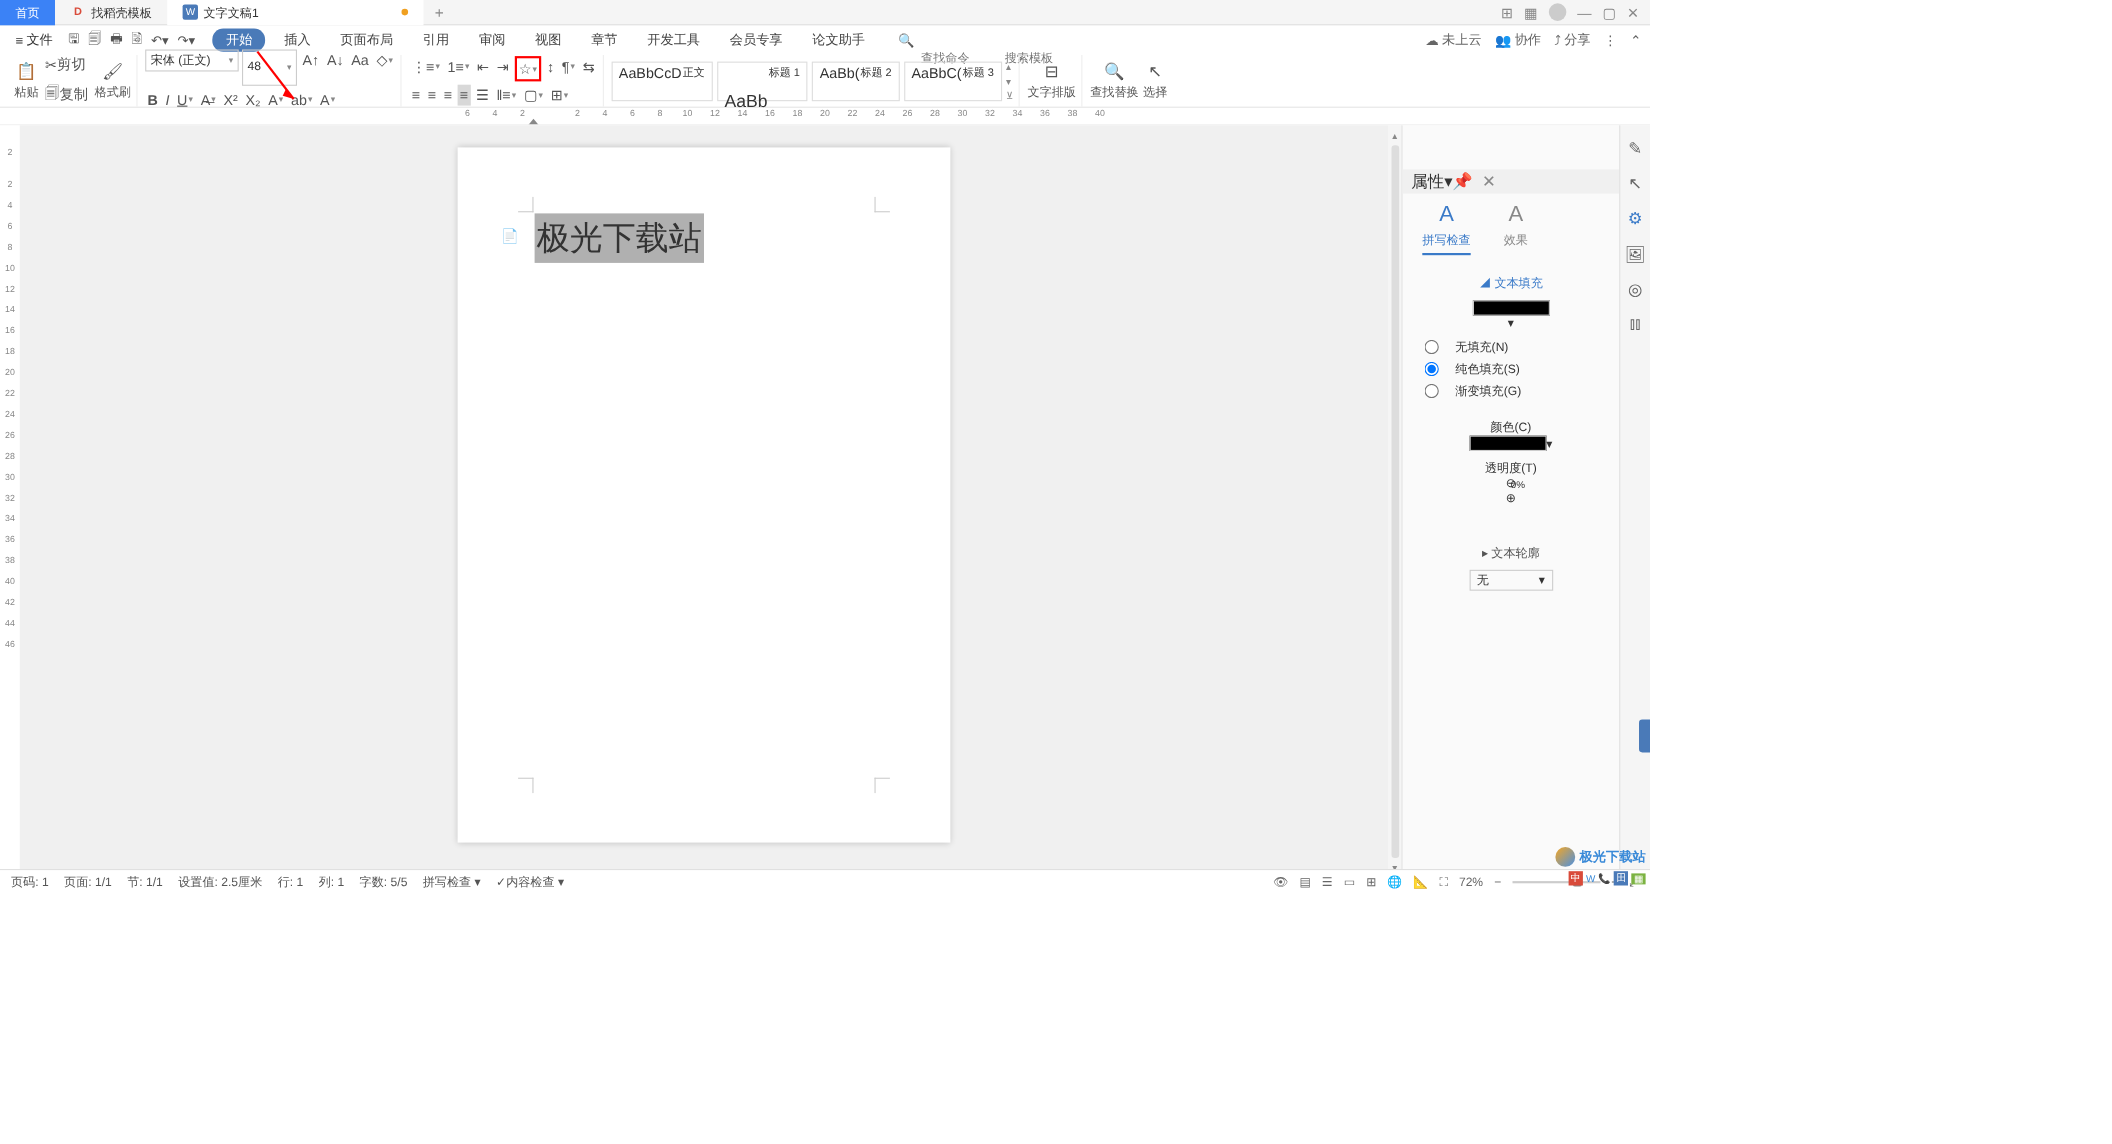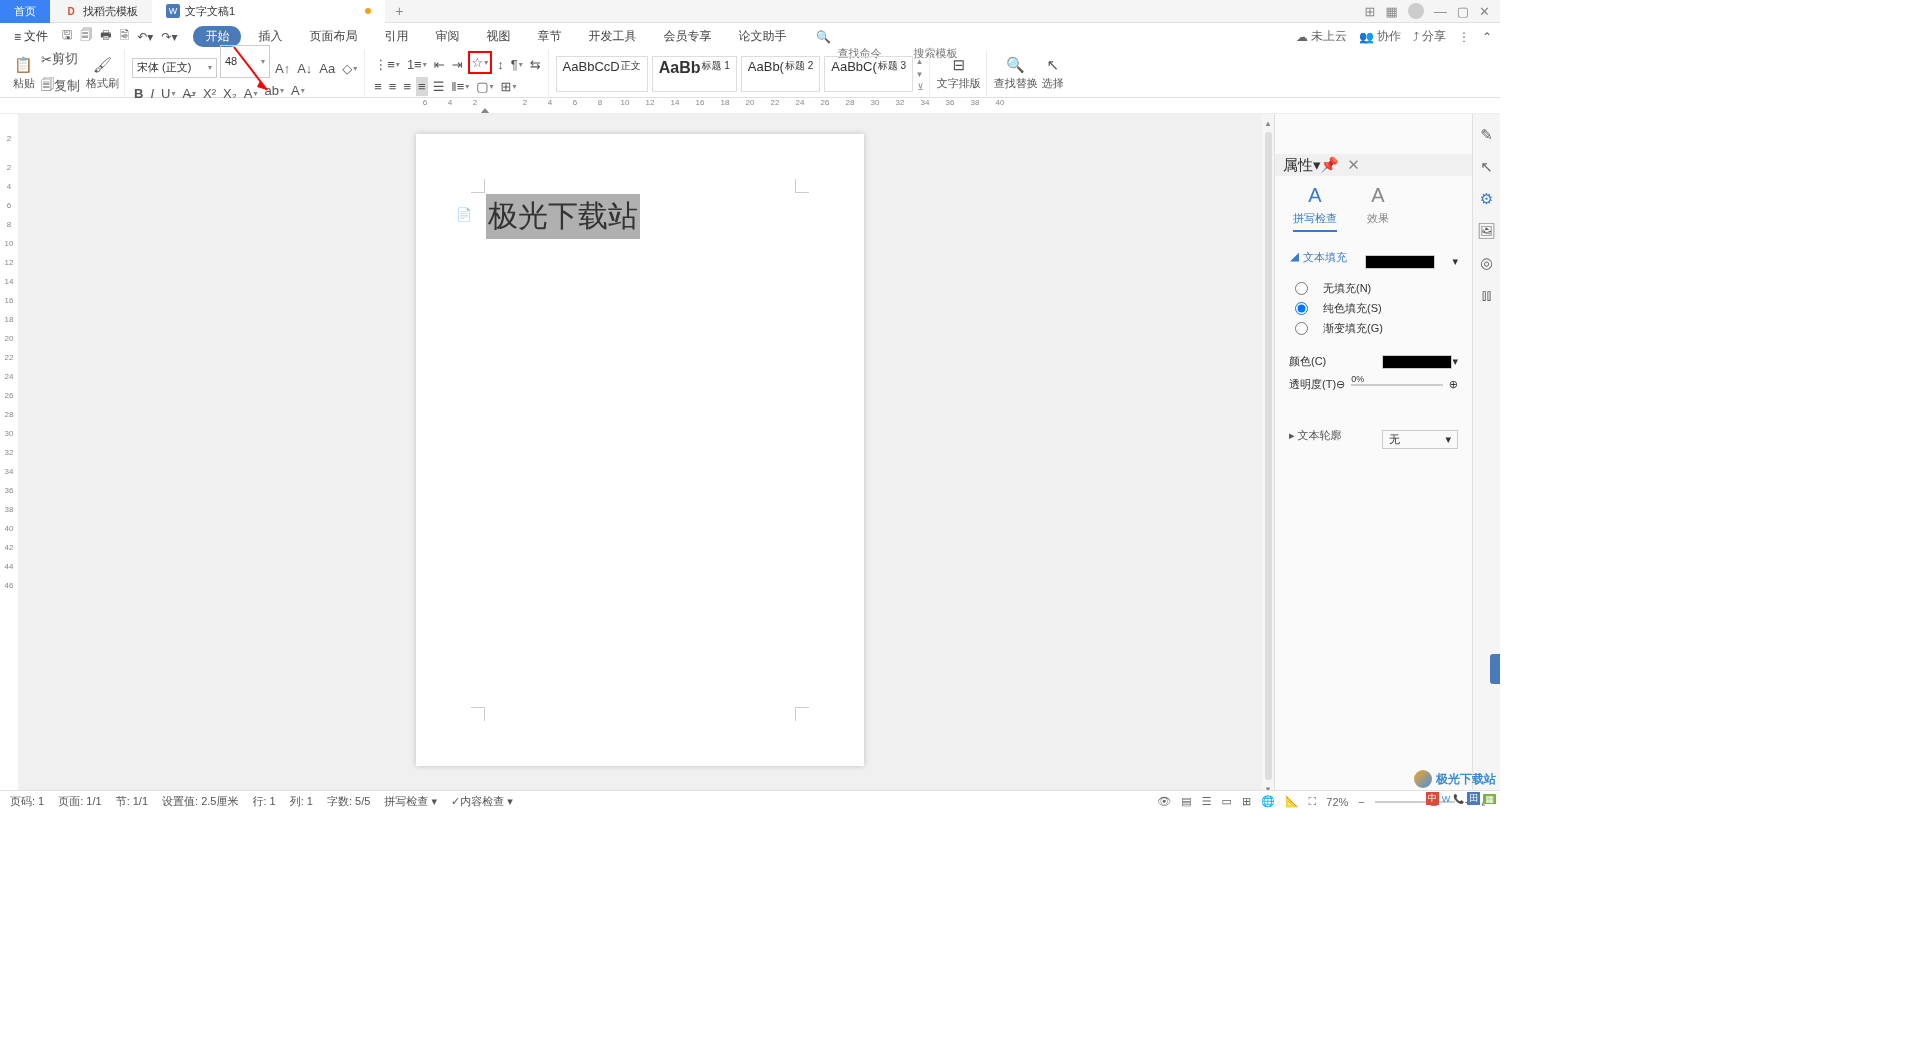--- a/index.html
+++ b/index.html
@@ -29,27 +29,27 @@
 .menubar .right { margin-left: auto; display: flex; align-items: center; gap: 12px; color: #666; }
 .menubar .right .item { display: flex; align-items: center; gap: 3px; cursor: pointer; }
 
 
 .ribbon { height: 48px; border-bottom: 1px solid #e0e0e0; display: flex; align-items: center; padding: 0 8px; gap: 2px; }
 .ribbon .grp { display: flex; align-items: center; gap: 4px; padding: 0 5px; border-right: 1px solid #eee; height: 100%; }
 .ribbon .grp.noborder { border-right: none; }
 .ribbon .stack { display: flex; flex-direction: column; align-items: center; gap: 2px; font-size: 11px; color: #555; cursor: pointer; }
 .ribbon .stack .ico { font-size: 15px; }
 .ribbon .vstack { display: flex; flex-direction: column; gap: 3px; }
-.ribbon .hstack { display: flex; align-items: flex-end; gap: 3px; }
+.ribbon .hstack { display: flex; align-items: flex-start; gap: 3px; }
 .ribbon .btn { cursor: pointer; padding: 2px; color: #555; font-size: 13px; display: inline-flex; align-items: center; }
 .ribbon .font-sel { border: 1px solid #ccc; height: 20px; padding: 0 4px; font-size: 11px; width: 85px; display: flex; align-items: center; justify-content: space-between; }
 .ribbon .size-sel { border: 1px solid #ccc; height: 33px; padding: 0 4px; font-size: 11px; width: 50px; display: flex; align-items: center; justify-content: space-between; }
 .ribbon .style-item { border: 1px solid #ddd; padding: 2px 6px; font-size: 10px; text-align: center; cursor: pointer; height: 36px; display: flex; justify-content: center; gap: 1px; }
 .ribbon .style-item .prev { font-size: 13px; }
-.ribbon .style-item.s2 .prev { font-size: 16px; font-weight: bold; }
+.ribbon .style-item.s2 .prev { font-size: 16px; font-weight: normal; margin-top: 25px; }
 .ribbon .dd { font-size: 8px; color: #888; margin-left: 1px; }
 .redbox { border: 2px solid red; padding: 0 2px; }
 
 
 .red-arrow { position: absolute; left: 232px; top: 45px; pointer-events: none; }
 
 
 .ruler-h { height: 16px; background: #fff; position: relative; border-bottom: 1px solid #eee; overflow: hidden; font-size: 8px; color: #888; }
 .ruler-h .ticks { position: absolute; left: 420px; display: flex; gap: 15px; }
 .ruler-h .ticks span { width: 10px; text-align: center; }
@@ -74,21 +74,21 @@
 
 .panel { width: 198px; background: #fafafa; border-left: 1px solid #e0e0e0; display: flex; flex-direction: column; }
 .panel-head { height: 22px; display: flex; align-items: center; justify-content: flex-start; padding: 0 8px; font-size: 15px; background: #f0f0f0; margin-top: 40px; }
 .panel-head .pctl { display: flex; gap: 8px; color: #888; cursor: pointer; }
 .panel-tabs { display: flex; gap: 30px; padding: 8px 18px 0; }
 .panel-tabs .pt { display: flex; flex-direction: column; align-items: center; gap: 4px; cursor: pointer; font-size: 11px; color: #888; }
 .panel-tabs .pt.active { color: #3a7ac8; border-bottom: 2px solid #3a7ac8; padding-bottom: 4px; }
 .panel-tabs .pt .ico { font-size: 20px; }
 .panel-section { padding: 10px 14px; }
 .panel-section .sec-title { color: #3a7ac8; font-size: 11px; margin-bottom: 8px; cursor: pointer; }
-.panel-section .row { display: flex; align-items: center; justify-content: space-between; margin: 8px 0; font-size: 11px; }
+.panel-section .row { display: flex; align-items: center; justify-content: space-between; margin: 8px 0; font-size: 11px; flex-direction: column; }
 .panel-section .radio { display: flex; align-items: center; gap: 15px; margin: 5px 0 5px 6px; font-size: 11px; }
 .panel-section .radio input { margin: 0; }
 .color-swatch { width: 70px; height: 14px; background: #000; border: 1px solid #ccc; }
 .sel-box { border: 1px solid #ccc; padding: 1px 6px; font-size: 11px; width: 76px; display: flex; justify-content: space-between; align-items: center; }
 .slider { flex: 1; margin: 0 6px; height: 2px; background: #ccc; position: relative; }
 .slider .bubble { position: absolute; left: 0; top: -10px; font-size: 9px; }
 
 .sidebar-r { width: 28px; background: #f5f5f5; border-left: 1px solid #e0e0e0; display: flex; flex-direction: column; align-items: center; gap: 14px; padding-top: 12px; color: #666; }
 .sidebar-r span { cursor: pointer; font-size: 15px; }
 

